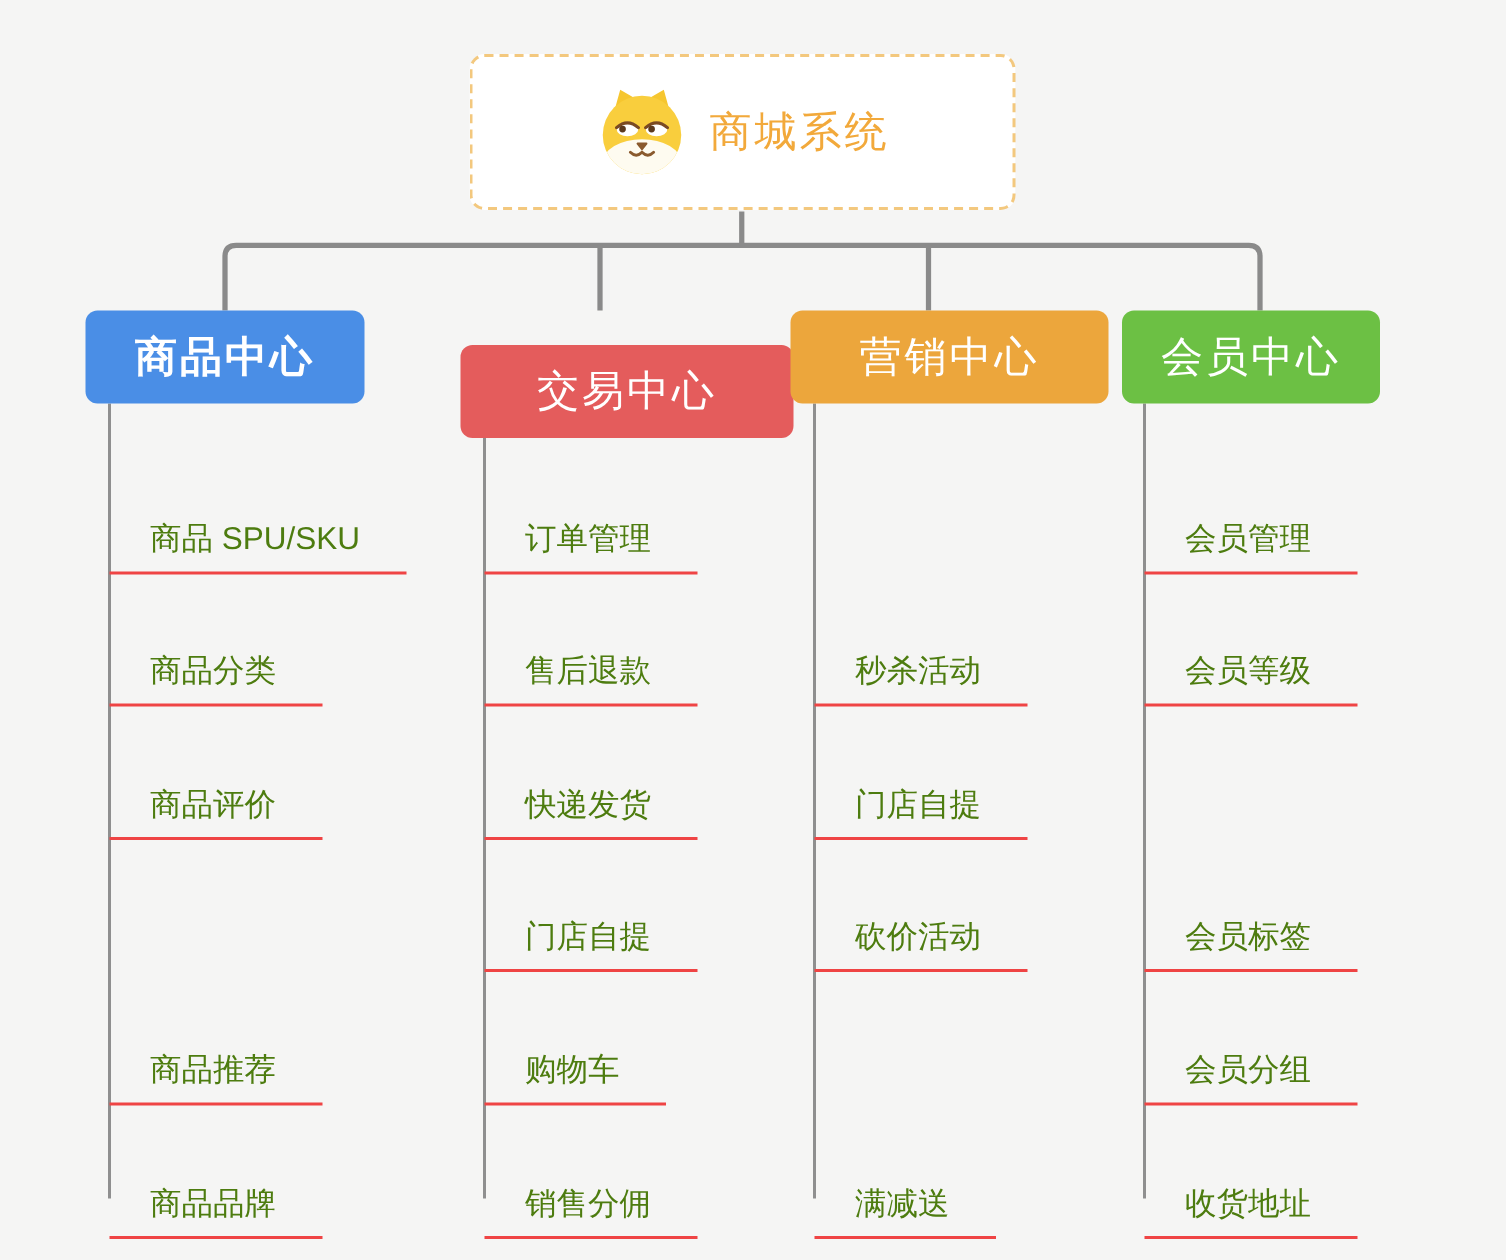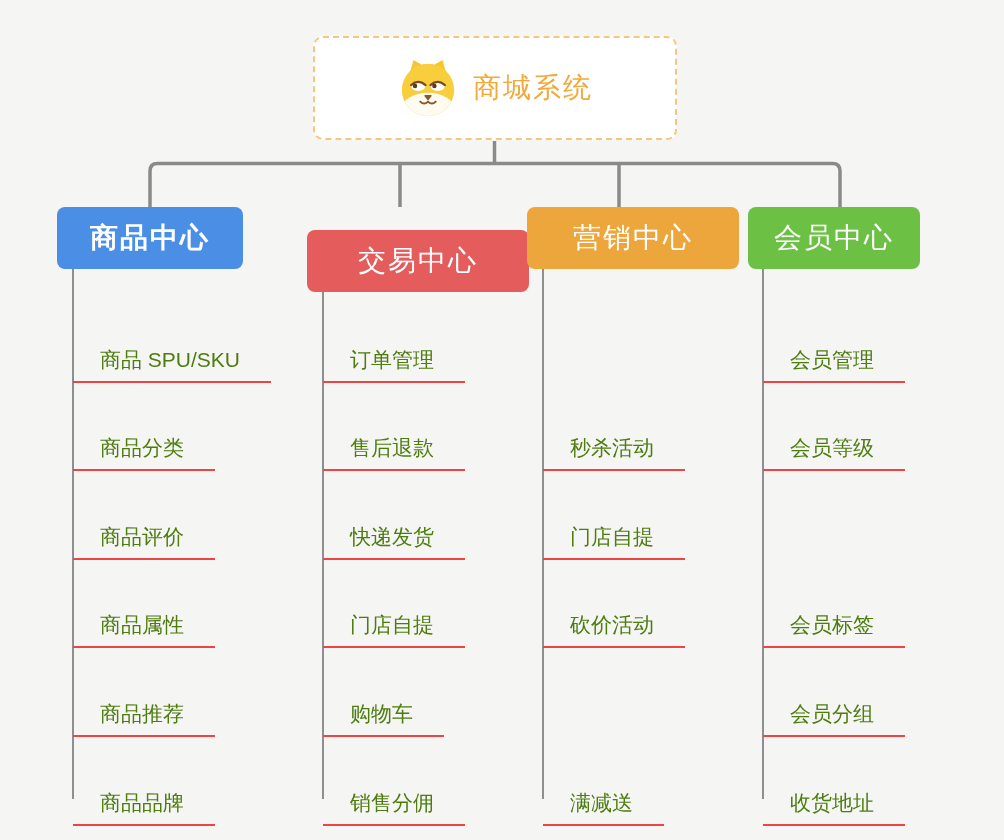--- a/index.html
+++ b/index.html
@@ -101,21 +101,20 @@
   </div>
 
   <div class="branch-box b0" style="background-color: rgb(74, 142, 230);">商品中心</div>
   <div class="branch-box b1" style="background-color: rgb(228, 92, 92);">交易中心</div>
   <div class="branch-box b2" style="background-color: rgb(236, 166, 60);">营销中心</div>
   <div class="branch-box b3" style="background-color: rgb(108, 192, 68);">会员中心</div>
 
   <div class="leaf c0 r0">商品 SPU/SKU</div>
   <div class="leaf c0 r1">商品分类</div>
   <div class="leaf c0 r2">商品评价</div>
-  <div class="leaf c0 r3">商品属性</div>
   <div class="leaf c0 r4">商品推荐</div>
   <div class="leaf c0 r5">商品品牌</div>
 
   <div class="leaf c1 r1">售后退款</div>
   <div class="leaf c1 r0">订单管理</div>
   <div class="leaf c1 r2">快递发货</div>
   <div class="leaf c1 r4">购物车</div>
   <div class="leaf c1 r3">门店自提</div>
   <div class="leaf c1 r5">销售分佣</div>
 

